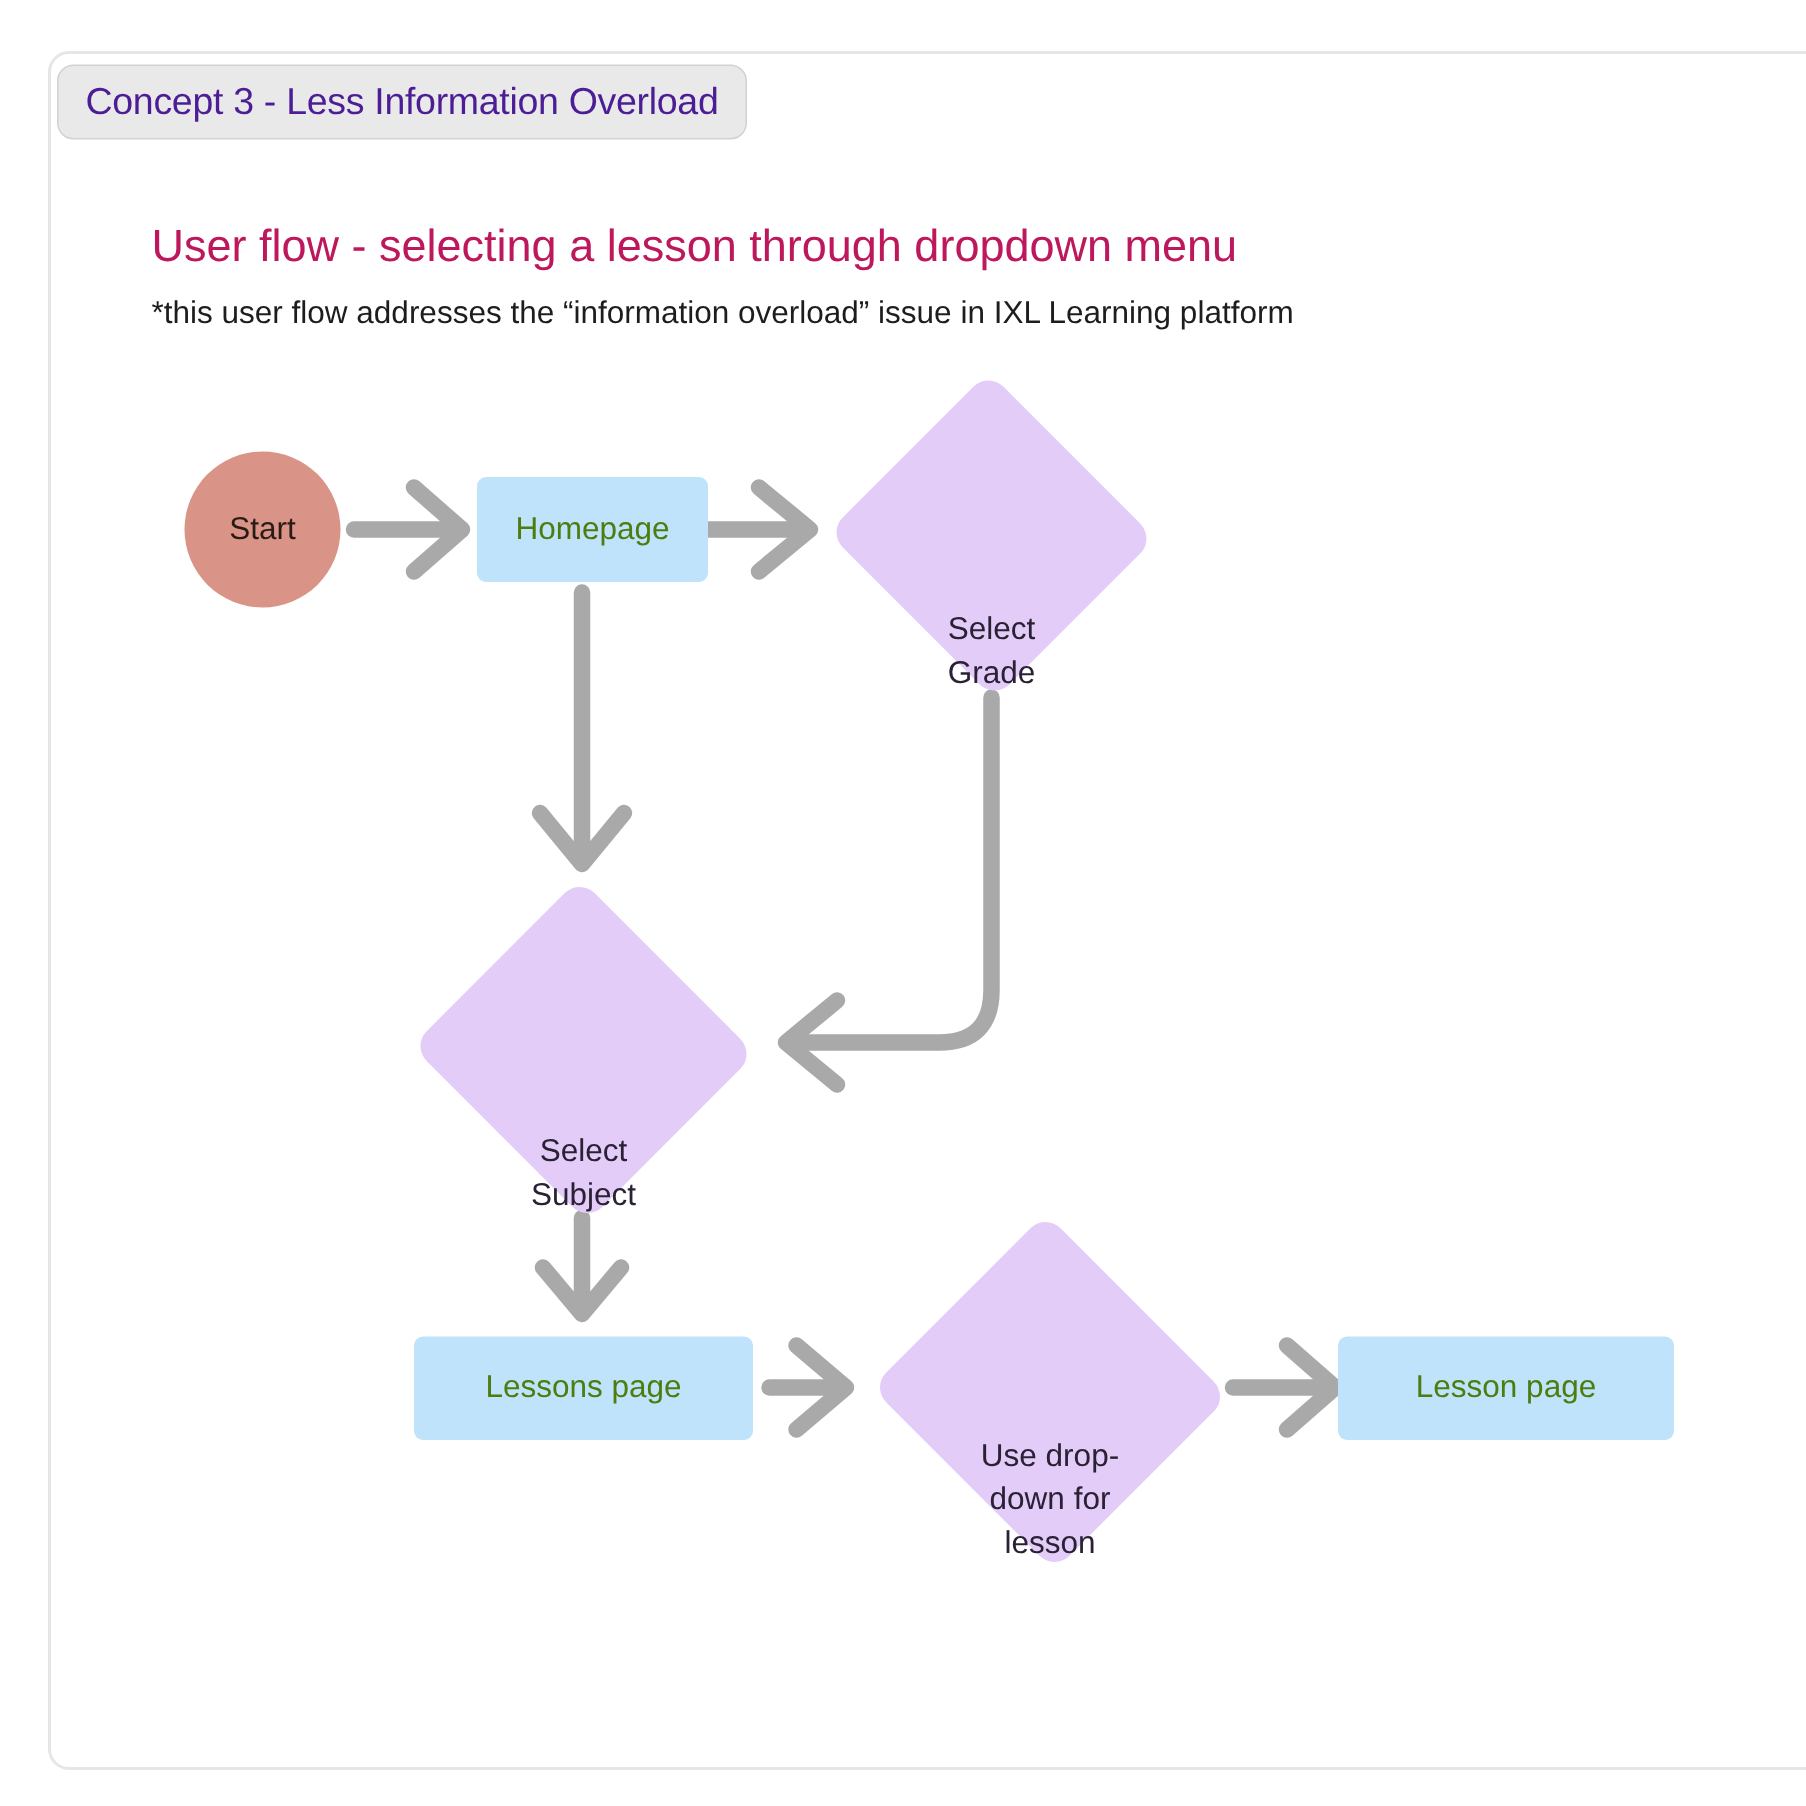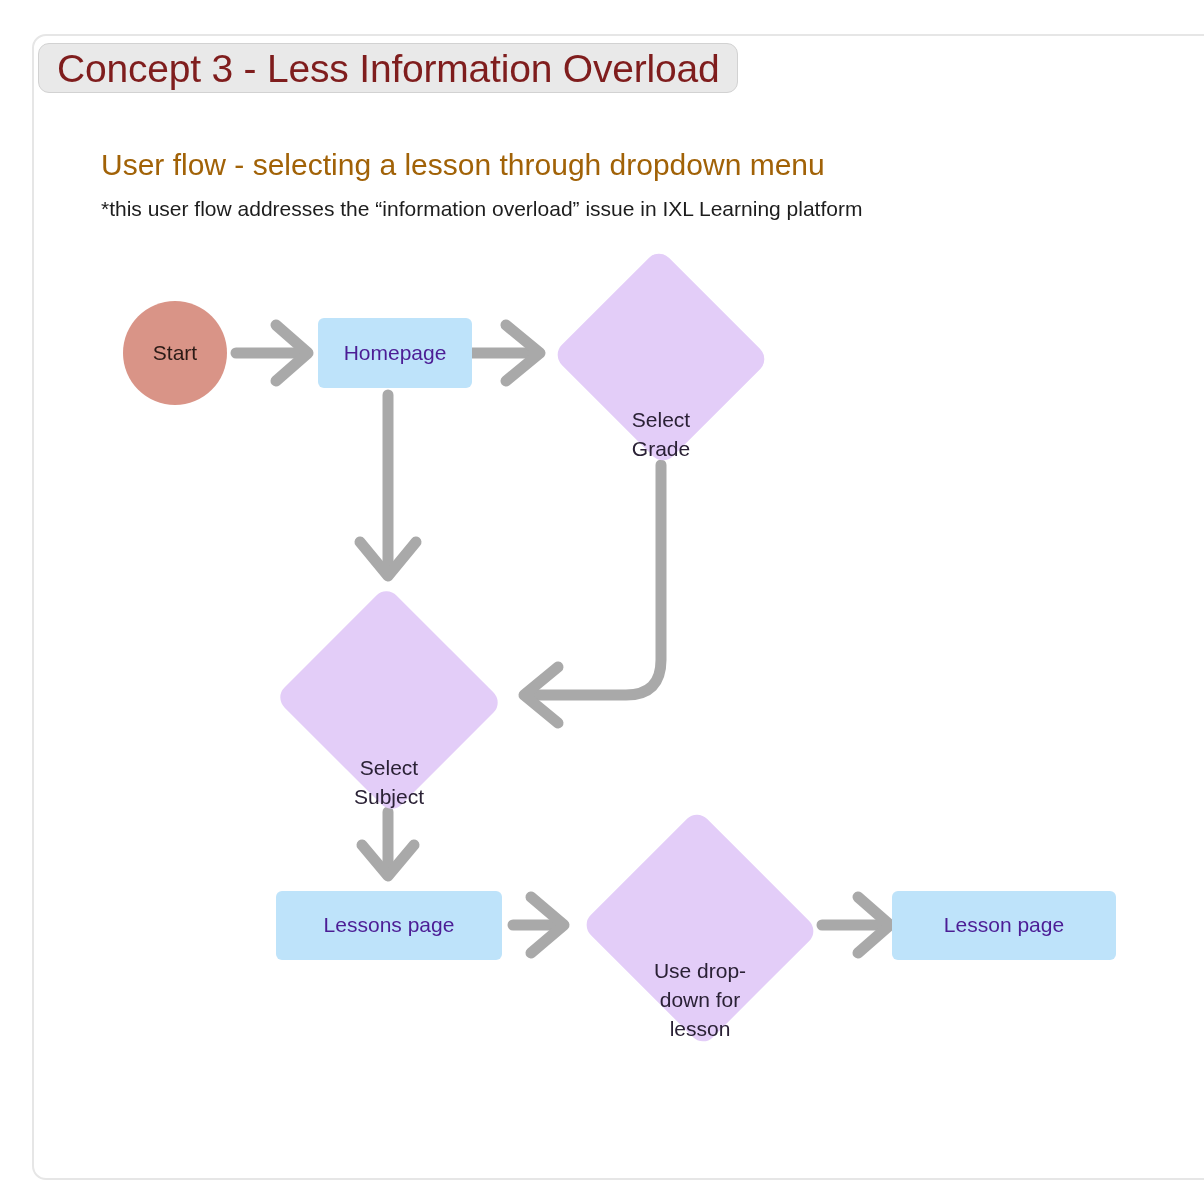--- a/index.html
+++ b/index.html
@@ -39,34 +39,34 @@
     padding: 0 18px;
     display: flex;
     align-items: center;
     box-sizing: border-box;
     background: #e9e9e9;
     border: 1px solid #d2d2d2;
     border-radius: 11px;
     white-space: nowrap;
   }
   #title-chip .chip-text {
-    font-size: 39px;
+    font-size: 25px;
     line-height: 1;
-    color: #7f1d1d;
+    color: #4c1d95;
     letter-spacing: -0.2px;
   }
 
   
   #flow-heading {
     position: absolute;
     left: 101px;
     top: 148px;
     font-size: 30px;
     line-height: 1.1;
-    color: #a16207;
+    color: #be185d;
     white-space: nowrap;
   }
   #flow-subheading {
     position: absolute;
     left: 101px;
     top: 196px;
     font-size: 21px;
     line-height: 1.2;
     color: #1d1d1d;
     white-space: nowrap;
@@ -110,21 +110,21 @@
   .node-start {
     border-radius: 50%;
     background: #d99487;
   }
   .node-start .node-label { color: #2b1b16; }
 
   .node-rect {
     background: #bee3fa;
     border-radius: 6px;
   }
-  .node-rect .node-label { color: #4c1d95; text-align: center; }
+  .node-rect .node-label { color: #4d7c0f; text-align: center; }
 
   
   .node-diamond { background: transparent; align-items: flex-end; }
   .node-diamond .diamond-shape {
     position: absolute;
     left: 50%;
     top: 50%;
     background: #e3cdf8;
     border-radius: 14px;
     transform-origin: center;

